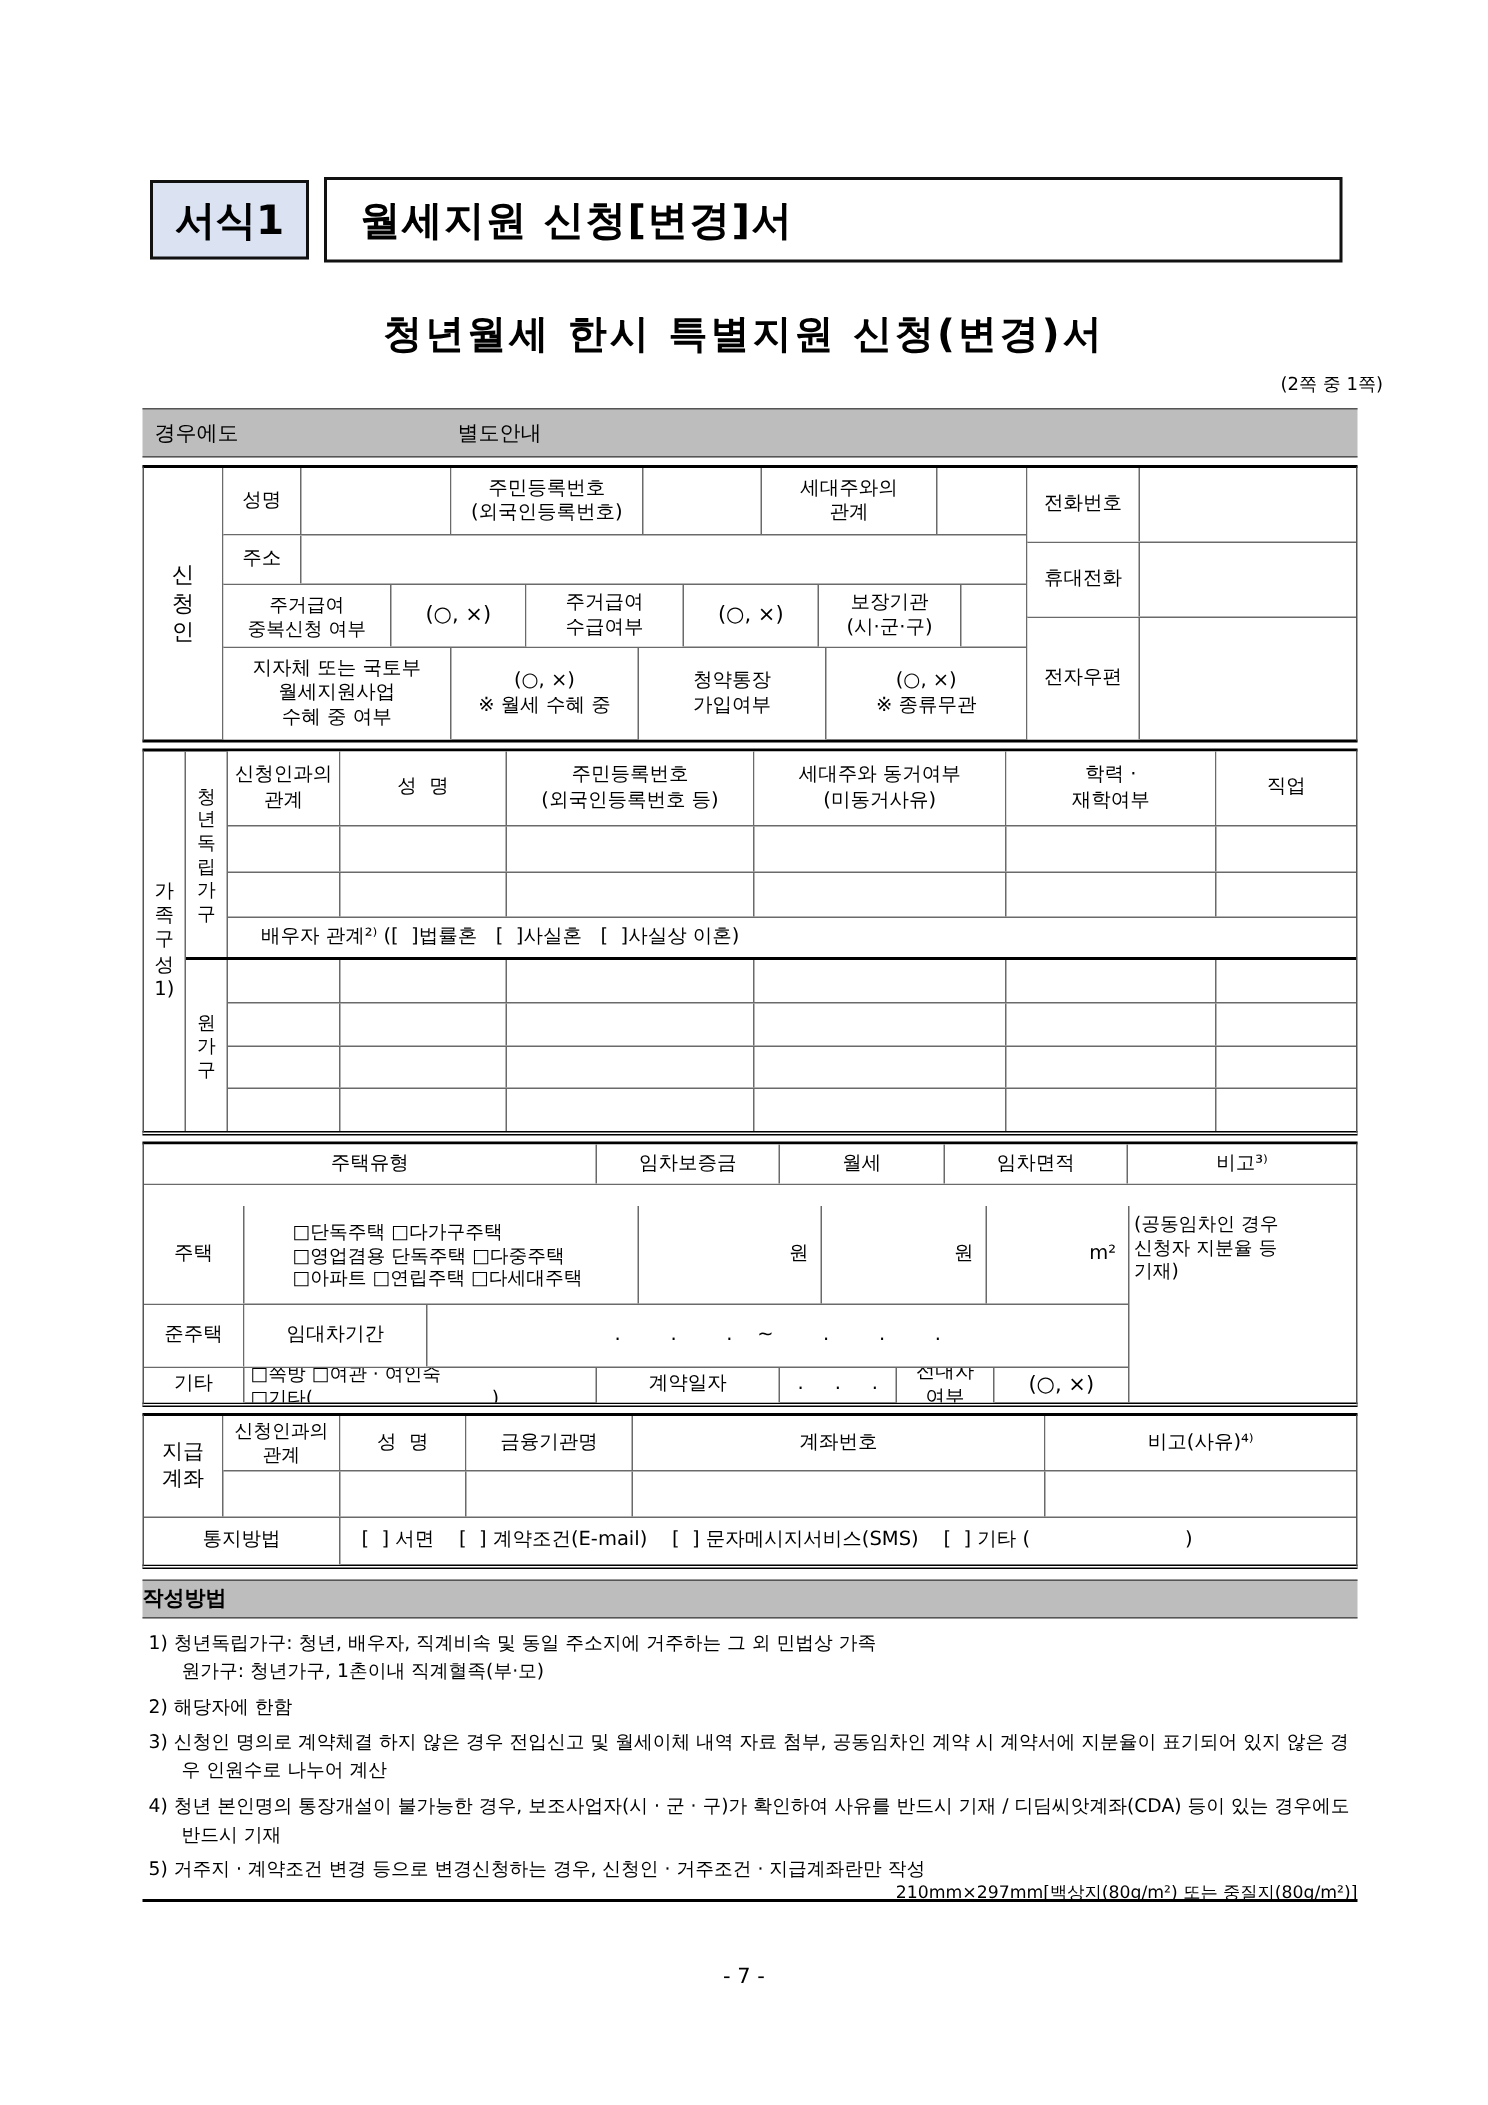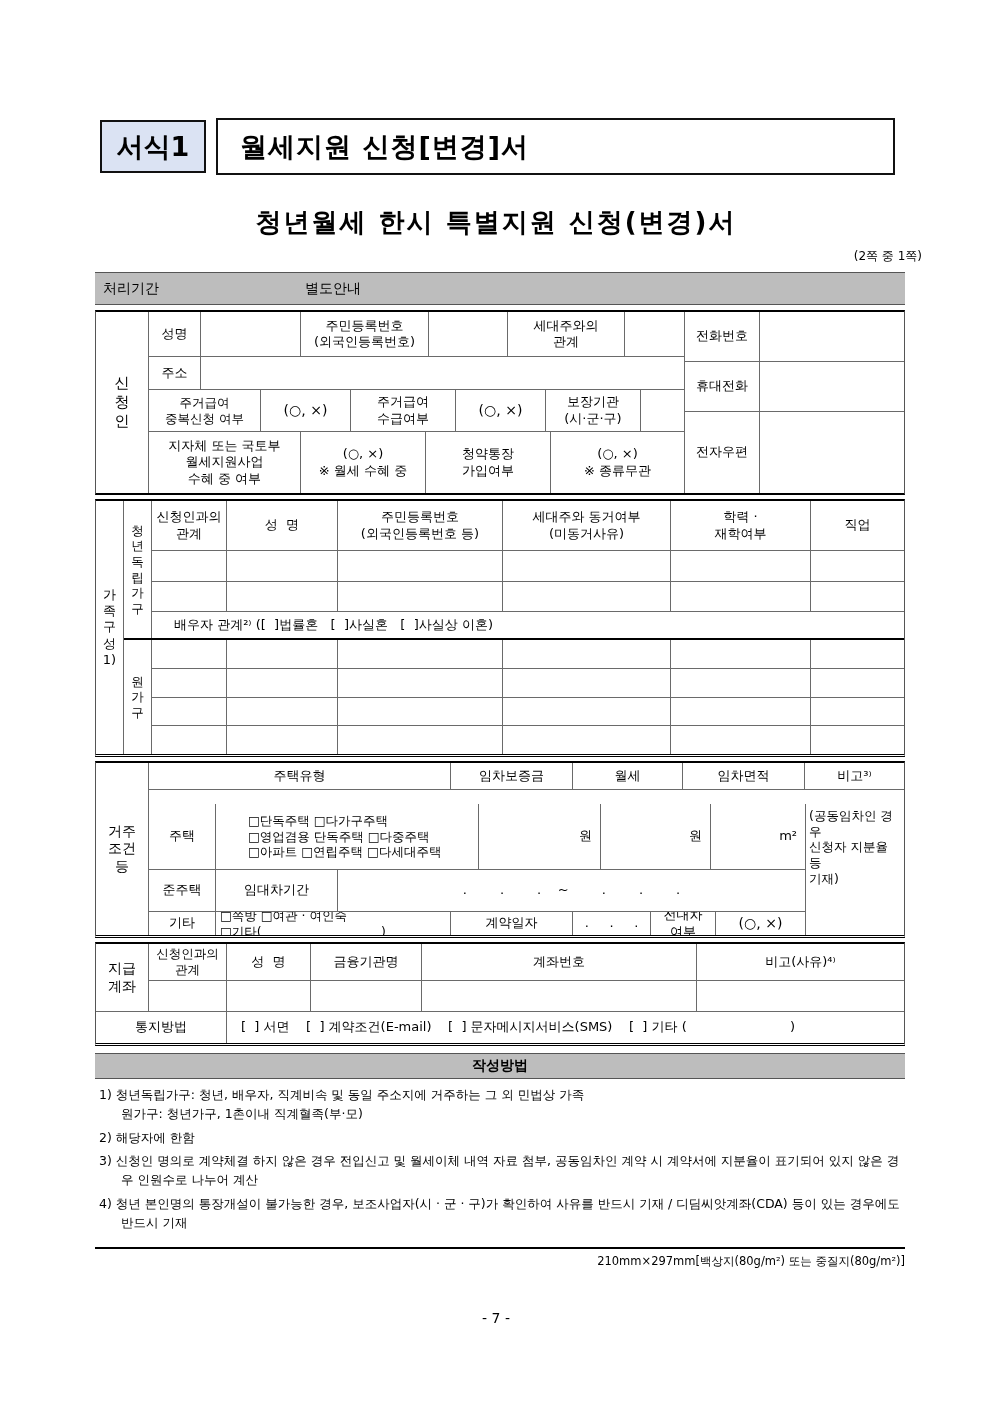--- a/index.html
+++ b/index.html
@@ -37,38 +37,38 @@
 
   .graybar { background:#bdbdbd; border-top:1px solid #555; border-bottom:1px solid #555; }
   .bar1 { left:95px; top:272px; width:810px; height:33px; }
   .bar1 .t1 { position:absolute; left:8px; top:7px; font-size:14px; }
   .bar1 .t2 { position:absolute; left:210px; top:7px; font-size:14px; }
 
   .section { border-left:1px solid #555; border-right:1px solid #555; }
 
   
   .instbar { left:95px; top:1053px; width:810px; height:26px;
-             display:flex; align-items:center; justify-content:center;
+             display:flex; align-items:center; justify-content:flex-start;
              font-size:14px; font-weight:bold; }
   .notes { left:95px; top:1084px; width:810px; border-bottom:2px solid #000; padding:2px 4px 10px 4px; }
   .note { font-size:12.5px; line-height:1.5; padding-left:22px; text-indent:-22px;
           white-space:pre-wrap; margin-bottom:5px; }
   .paperspec { left:95px; top:1254px; width:810px; text-align:right; font-size:11.5px; }
   .pagenum { left:0; top:1310px; width:992px; text-align:center; font-size:14px; }
 </style>
 </head>
 <body>
 
 <div class="abs badge">서식1</div>
 <div class="abs titlebox">월세지원 신청[변경]서</div>
 <div class="abs maintitle">청년월세 한시 특별지원 신청(변경)서</div>
 <div class="abs pageind">(2쪽 중 1쪽)</div>
 
 <div class="abs graybar bar1">
-  <span class="t1">처리기간</span>
+  <span class="t1">경우에도</span>
   <span class="t2">별도안내</span>
 </div>
 
 <div class="abs section row" style="left:95px; top:310px; width:810px; height:185px; border-top:2px solid #000; border-bottom:2px solid #000;">
   <div class="cell br vlabel" style="width:53px; font-size:15px;">신
 청
 인</div>
 
   <div class="col" style="width:535px;">
     <div class="row bb" style="height:45px;">
@@ -212,23 +212,20 @@
           <div class="cell br" style="width:168px;"></div>
           <div class="cell br" style="width:140px;"></div>
           <div class="cell" style="flex:1;"></div>
         </div>
       </div>
     </div>
   </div>
 </div>
 
 <div class="abs section row" style="left:95px; top:761px; width:810px; height:177px; border-top:2px solid #000; border-bottom:3px double #000;">
-  <div class="cell br vlabel" style="width:53px; font-size:14px;">거주
-조건
-등</div>
   <div class="col" style="flex:1;gap:14px;">
     <div class="row bb" style="height:27px;">
       <div class="cell br lab" style="width:302px;">주택유형</div>
       <div class="cell br lab" style="width:122px;">임차보증금</div>
       <div class="cell br lab" style="width:110px;">월세</div>
       <div class="cell br lab" style="width:122px;">임차면적</div>
       <div class="cell lab" style="flex:1;">비고³⁾</div>
     </div>
     <div class="row" style="flex:1;">
       <div class="col" style="width:656px;">
@@ -295,16 +292,17 @@
 <div class="abs graybar instbar">
   <span>작성방법</span>
 </div>
 
 <div class="abs notes">
   <div class="note">1) 청년독립가구: 청년, 배우자, 직계비속 및 동일 주소지에 거주하는 그 외 민법상 가족
 원가구: 청년가구, 1촌이내 직계혈족(부·모)</div>
   <div class="note">2) 해당자에 한함</div>
   <div class="note">3) 신청인 명의로 계약체결 하지 않은 경우 전입신고 및 월세이체 내역 자료 첨부, 공동임차인 계약 시 계약서에 지분율이 표기되어 있지 않은 경우 인원수로 나누어 계산</div>
   <div class="note">4) 청년 본인명의 통장개설이 불가능한 경우, 보조사업자(시 · 군 · 구)가 확인하여 사유를 반드시 기재 / 디딤씨앗계좌(CDA) 등이 있는 경우에도 반드시 기재</div>
+  <div class="note" style="margin-bottom:0;">5) 거주지 · 계약조건 변경 등으로 변경신청하는 경우, 신청인 · 거주조건 · 지급계좌란만 작성</div>
 </div>
 
 <div class="abs paperspec">210mm×297mm[백상지(80g/m²) 또는 중질지(80g/m²)]</div>
 <div class="abs pagenum">- 7 -</div>
 
 </body></html>

